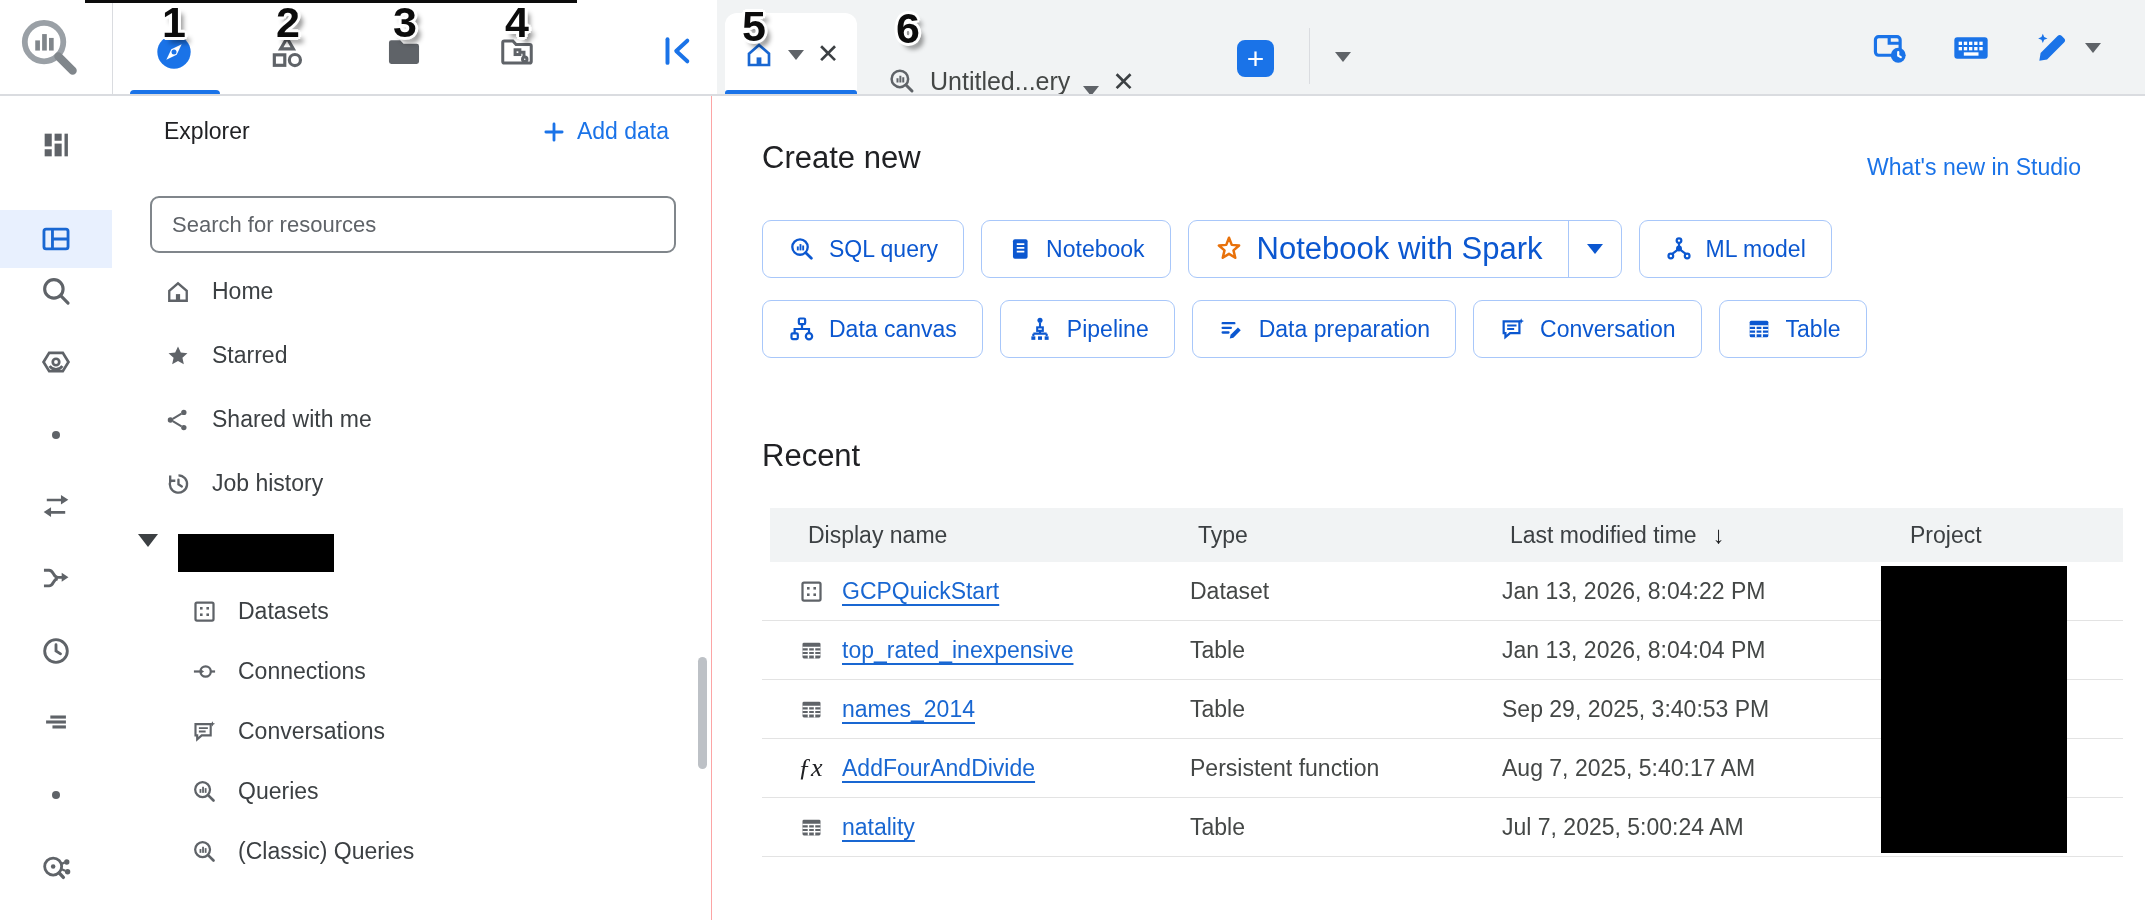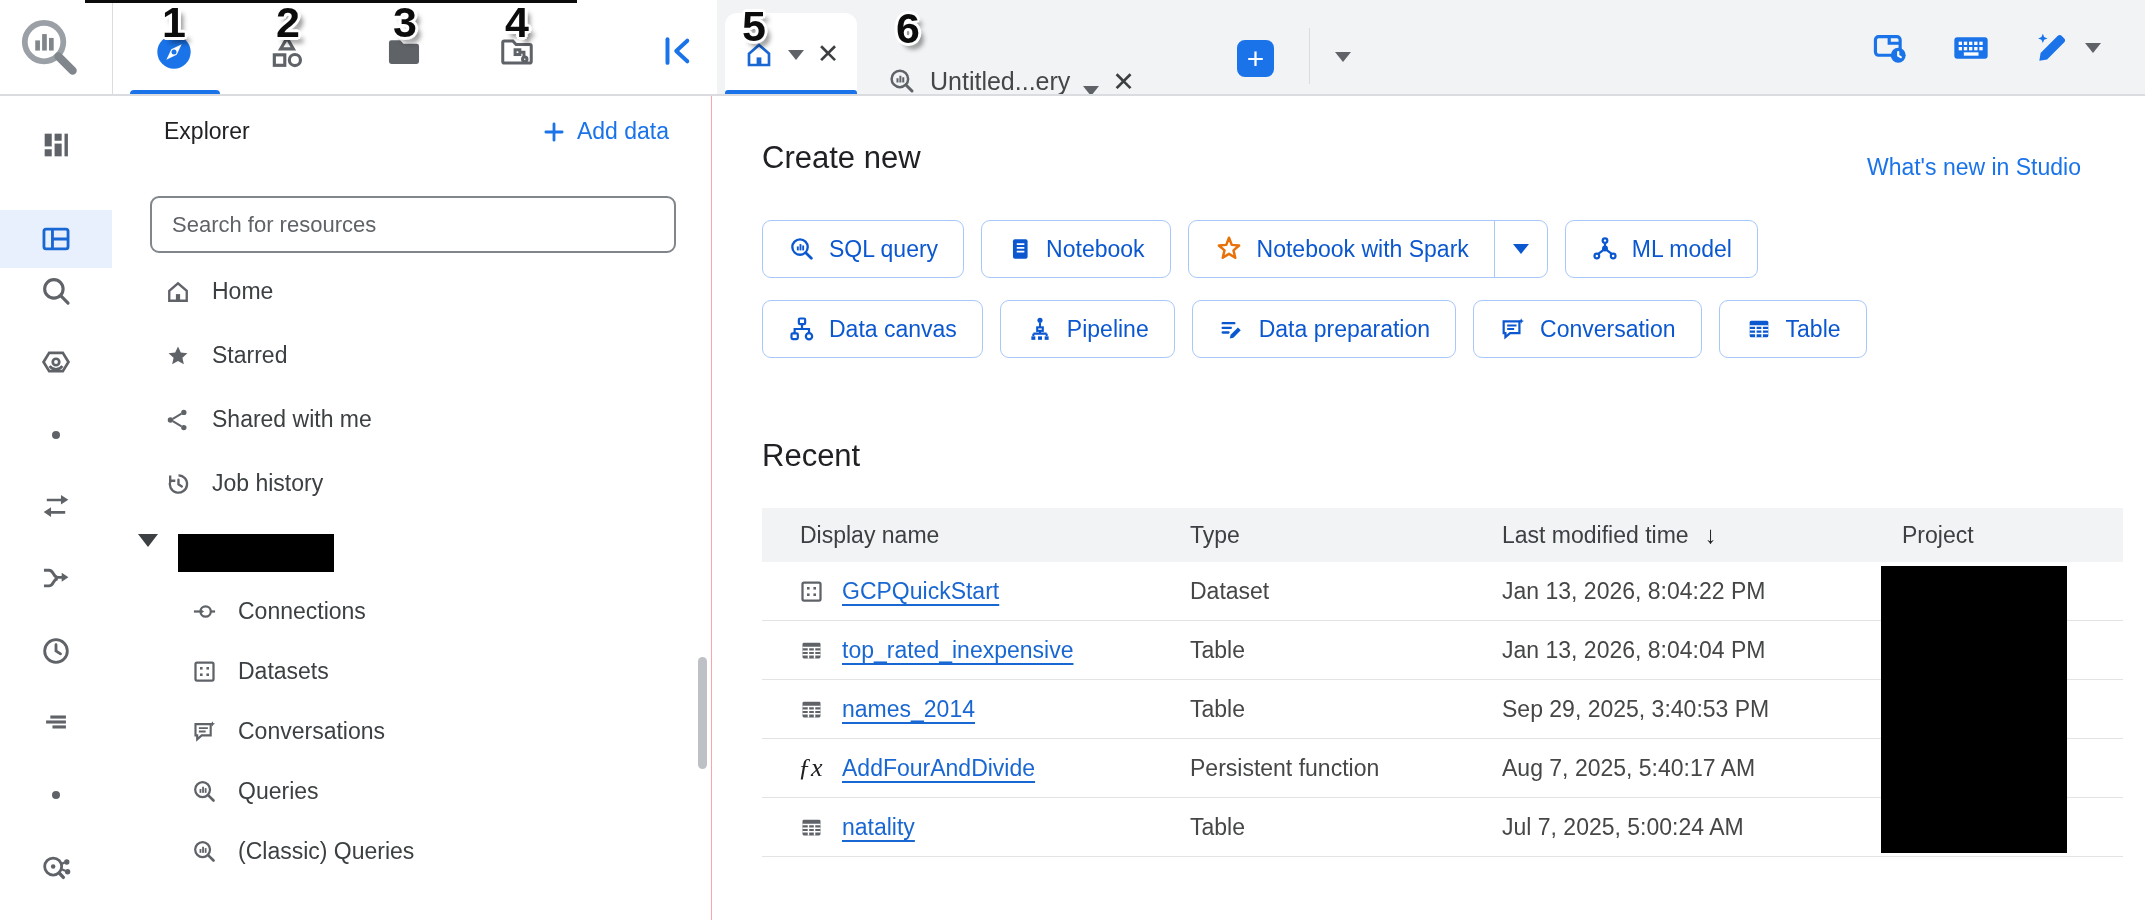--- a/index.html
+++ b/index.html
@@ -49,25 +49,25 @@
   .redact-name{width:156px;height:38px;background:#000;}
   .exp-scrollbar{position:absolute;right:4px;top:561px;width:9px;height:112px;background:#bdc1c6;border-radius:5px;}
   
   .main{position:absolute;left:712px;top:96px;width:1433px;height:824px;background:#fff;}
   .section-title{position:absolute;left:50px;font-size:31px;color:#202124;}
   .whats-new{position:absolute;right:64px;top:58px;font-size:23px;color:#1a73e8;font-weight:500;cursor:pointer;}
   .btn-row{position:absolute;left:50px;display:flex;gap:17px;}
   .chip{display:inline-flex;align-items:center;gap:13px;height:58px;padding:0 25px;border:1px solid #a8c7fa;
         border-radius:9px;color:#0b57d0;font-size:23px;font-weight:500;background:#fff;cursor:pointer;box-sizing:border-box;}
   .chip-split{display:inline-flex;height:58px;border:1px solid #a8c7fa;border-radius:9px;overflow:hidden;box-sizing:border-box;background:#fff;}
-  .chip-split .seg-main{display:flex;align-items:center;gap:13px;padding:0 25px;color:#0b57d0;font-size:23px;font-weight:500;cursor:pointer;}
+  .chip-split .seg-main{display:flex;align-items:center;gap:13px;padding:0 25px;color:#0b57d0;font-size:31px;font-weight:500;cursor:pointer;}
   .chip-split .seg-caret{display:flex;align-items:center;justify-content:center;width:52px;border-left:1px solid #a8c7fa;cursor:pointer;}
   
   .recent-table{position:absolute;left:50px;top:412px;width:1361px;}
-  .thead{position:relative;height:54px;background:#f1f3f4;}
+  .thead{position:relative;height:54px;background:#f1f3f4;margin-left:8px;}
   .th{position:absolute;top:0;height:54px;display:flex;align-items:center;font-size:23px;font-weight:500;color:#3c4043;}
   .sort-arrow{margin-left:16px;font-size:24px;font-weight:bold;color:#202124;}
   .trow{position:relative;height:58px;border-bottom:1px solid #e3e3e3;}
   .cell{position:absolute;top:0;height:58px;display:flex;align-items:center;font-size:23px;color:#444746;}
   .cell-name{left:80px;}
   .cell-icon{left:36px;}
   .cell-type{left:428px;}
   .cell-time{left:740px;}
   .rowlink{color:#1967d2;text-decoration:underline;text-underline-offset:5px;cursor:pointer;}
   .fx{font-size:26px;font-style:italic;color:#202124;font-family:Liberation Serif, serif;}
@@ -322,38 +322,38 @@
             <path d="M12.4 8.2 V12.3 l2.9 1.8" stroke-linecap="round"></path>
         </svg>
         <span>Job history</span>
       </div>
       <div class="exp-item">
         <span class="expander" style="margin-left:-26px"></span>
         <span class="redact-name"></span>
       </div>
       <div class="exp-item sub">
         <svg width="27" height="27" viewBox="0 0 24 24">
-          <circle cx="13" cy="12" r="4.6" fill="none" stroke="#5f6368" stroke-width="2"></circle>
-          <path d="M2.6 12 H8" stroke="#5f6368" stroke-width="2"></path>
-          <path d="M8.2 9.7 l3.5 2.3 -3.5 2.3 Z" fill="#5f6368"></path>
-          <path d="M17.6 12 H21.4" stroke="#5f6368" stroke-width="2"></path>
-        </svg>
-        <span>Connections</span>
-      </div>
-      <div class="exp-item sub">
-        <svg width="27" height="27" viewBox="0 0 24 24">
           <rect x="4" y="4" width="16" height="16" rx="1.3" fill="none" stroke="#5f6368" stroke-width="2"></rect>
           <g fill="#5f6368">
               <rect x="8" y="8" width="2.3" height="2.3"></rect>
               <rect x="13.7" y="8" width="2.3" height="2.3"></rect>
               <rect x="8" y="13.7" width="2.3" height="2.3"></rect>
               <rect x="13.7" y="13.7" width="2.3" height="2.3"></rect>
             </g>
         </svg>
         <span>Datasets</span>
+      </div>
+      <div class="exp-item sub">
+        <svg width="27" height="27" viewBox="0 0 24 24">
+          <circle cx="13" cy="12" r="4.6" fill="none" stroke="#5f6368" stroke-width="2"></circle>
+          <path d="M2.6 12 H8" stroke="#5f6368" stroke-width="2"></path>
+          <path d="M8.2 9.7 l3.5 2.3 -3.5 2.3 Z" fill="#5f6368"></path>
+          <path d="M17.6 12 H21.4" stroke="#5f6368" stroke-width="2"></path>
+        </svg>
+        <span>Connections</span>
       </div>
       <div class="exp-item sub">
         <svg width="27" height="27" viewBox="0 0 24 24">
           <path d="M4 5.5 H17.5 V15.5 H9.5 L5.5 19 V15.5 H4 Z" fill="none" stroke="#5f6368" stroke-width="1.9"></path>
           <path d="M7 9 h8 M7 12 h6" stroke="#5f6368" stroke-width="1.7"></path>
           <path d="M19 2.8 l.7 1.7 1.7 .7 -1.7 .7 -.7 1.7 -.7-1.7 -1.7-.7 1.7-.7 Z" fill="#5f6368"></path>
         </svg>
         <span>Conversations</span>
       </div>
       <div class="exp-item sub">

